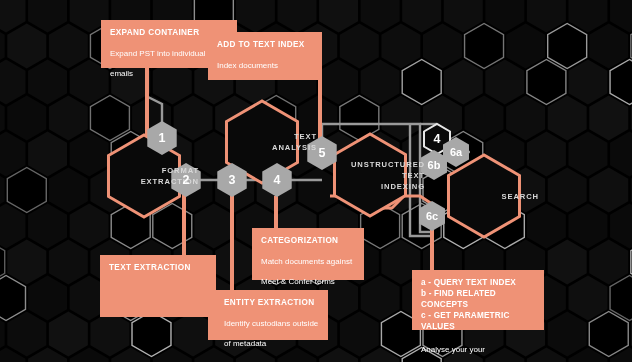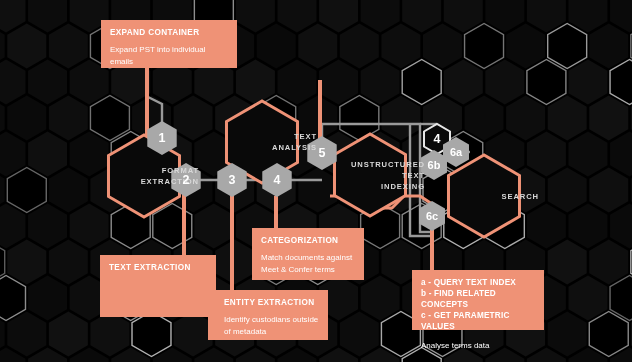--- a/index.html
+++ b/index.html
@@ -33,21 +33,21 @@
     font-size: 8.2px;
     font-weight: bold;
     letter-spacing: 0.35px;
     line-height: 11px;
     margin: 0 0 6px 0;
     white-space: pre-line;
   }
   .callout .c-body {
     color: #ffffff;
     font-size: 8px;
-    line-height: 12px;
+    line-height: 20px;
     margin: 0;
     white-space: pre-line;
     font-weight: normal;
   }
   .callout .c-list {
     color: #ffffff;
     font-size: 8.2px;
     font-weight: bold;
     line-height: 11px;
     letter-spacing: 0.2px;
@@ -321,20 +321,24 @@
       <polygon points="468.99,144.50 468.99,159.50 456.00,167.00 443.01,159.50 443.01,144.50 456.00,137.00" fill="#a8a8a8" stroke="none"></polygon>
       <polygon points="446.99,157.50 446.99,172.50 434.00,180.00 421.01,172.50 421.01,157.50 434.00,150.00" fill="#a8a8a8" stroke="none"></polygon>
       <polygon points="444.99,208.50 444.99,223.50 432.00,231.00 419.01,223.50 419.01,208.50 432.00,201.00" fill="#a8a8a8" stroke="none"></polygon>
     </svg>
 
   <div class="callout" style="left:62px; top:20px; width:136px; height:48px;margin-left:39px;">
     <p class="c-title">EXPAND CONTAINER</p>
     <p class="c-body">Expand PST into individual emails</p>
   </div>
 
+  <div class="callout" style="left:208px; top:32px; width:114px; height:48px;">
+    <p class="c-title">ADD TO TEXT INDEX</p>
+    <p class="c-body">Index documents</p>
+  </div>
 
   <div class="callout" style="left:100px; top:255px; width:116px; height:62px;">
     <p class="c-title">TEXT EXTRACTION</p>
   </div>
 
   <div class="callout" style="left:252px; top:228px; width:112px; height:52px;">
     <p class="c-title">CATEGORIZATION</p>
     <p class="c-body">Match documents against
 Meet &amp; Confer terms</p>
   </div>
@@ -342,21 +346,21 @@
   <div class="callout" style="left:208px; top:290px; width:120px; height:50px;padding-left:16px;">
     <p class="c-title">ENTITY EXTRACTION</p>
     <p class="c-body">Identify custodians outside
 of metadata</p>
   </div>
 
   <div class="callout" style="left:412px; top:270px; width:132px; height:60px;">
     <p class="c-list">a - QUERY TEXT INDEX
 b - FIND RELATED CONCEPTS
 c - GET PARAMETRIC VALUES</p>
-    <p class="c-body">Analyse terms data</p>
+    <p class="c-body">Analyse your your</p>
   </div>
 
   <div id="labels">
       <div class="hexlabel" style="left: 89px; width: 110px; top: 165px;">FORMAT
 EXTRACTION</div>
       <div class="hexlabel" style="left: 207px; width: 110px; top: 131px;">TEXT
 ANALYSIS</div>
       <div class="hexlabel" style="left: 315px; width: 110px; top: 158.5px;">UNSTRUCTURED
 TEXT
 INDEXING</div>

